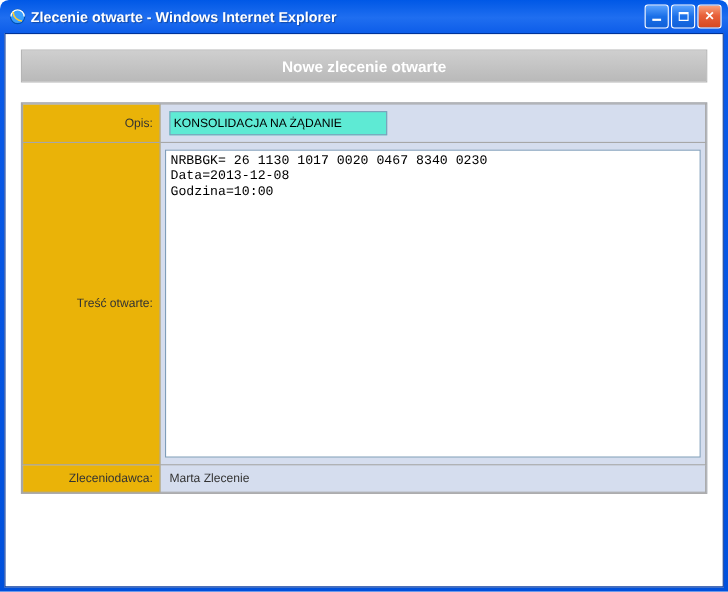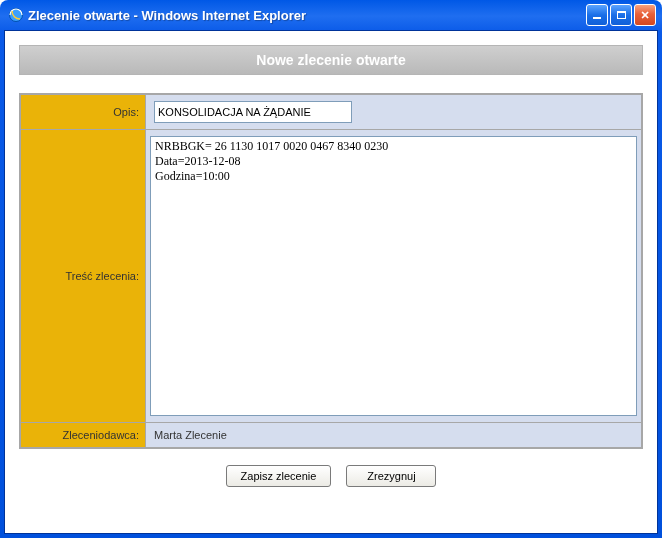--- a/index.html
+++ b/index.html
@@ -119,32 +119,32 @@
     background:#d5ddee;
   }
   .opis-input {
     font-family: Tahoma, Arial, sans-serif;
     font-size:11px;
     width:190px;
     height:18px;
     border:1px solid #7f9db9;
     padding:1px 3px;
     box-sizing:content-box;
-    background:#ffffff;
+    background:#5eead4;
   }
   .tresc-row td.label-cell {
     vertical-align:middle;
     height:280px;
   }
   .textarea-wrap{
     position:relative;
     height:280px;
   }
   .tresc-textarea {
-    font-family: Liberation Serif, serif;
+    font-family: Liberation Mono, monospace;
     font-size:12px;
     width:100%;
     height:280px;
     border:1px solid #7f9db9;
     box-sizing:border-box;
     resize:none;
     padding:2px 4px;
     background:#fff;
     overflow-y:scroll;
     white-space:pre;
@@ -196,35 +196,31 @@
     <div class="form-area">
       <table class="form-table">
         <tbody>
             <tr>
           <td class="label-cell">Opis:</td>
           <td class="value-cell">
             <input type="text" class="opis-input" value="KONSOLIDACJA NA ŻĄDANIE" style="">
           </td>
         </tr>
         <tr class="tresc-row">
-          <td class="label-cell">Treść zlecenia:</td>
+          <td class="label-cell">Treść otwarte:</td>
           <td class="value-cell" style="padding:4px;">
             <div class="textarea-wrap">
               <textarea class="tresc-textarea" style="">NRBBGK= 26 1130 1017 0020 0467 8340 0230
 Data=2013-12-08
 Godzina=10:00</textarea>
             </div>
           </td>
         </tr>
         <tr>
           <td class="label-cell">Zleceniodawca:</td>
           <td class="value-cell"><span class="zlec-value">Marta Zlecenie</span></td>
         </tr>
       </tbody>
         </table>
     </div>
 
-    <div class="button-row">
-      <button class="action-btn">Zapisz zlecenie</button>
-      <button class="action-btn">Zrezygnuj</button>
-    </div>
   </div>
 </div>
 
 </body></html>

